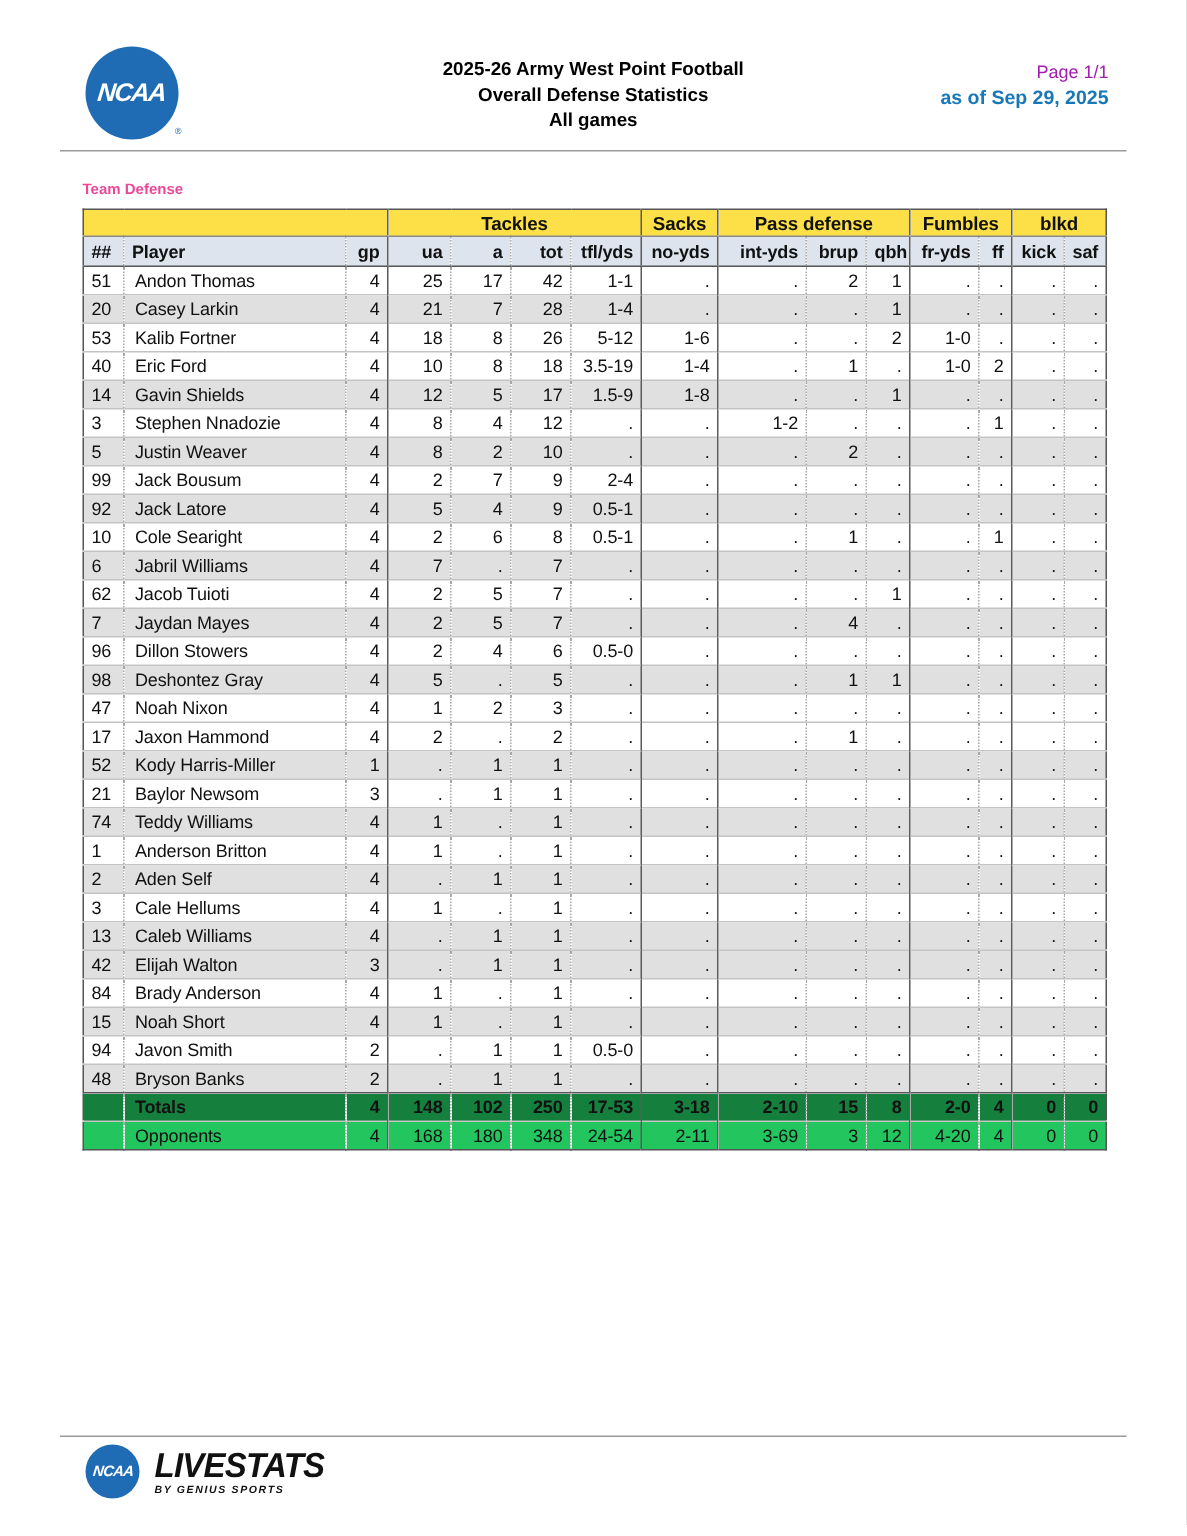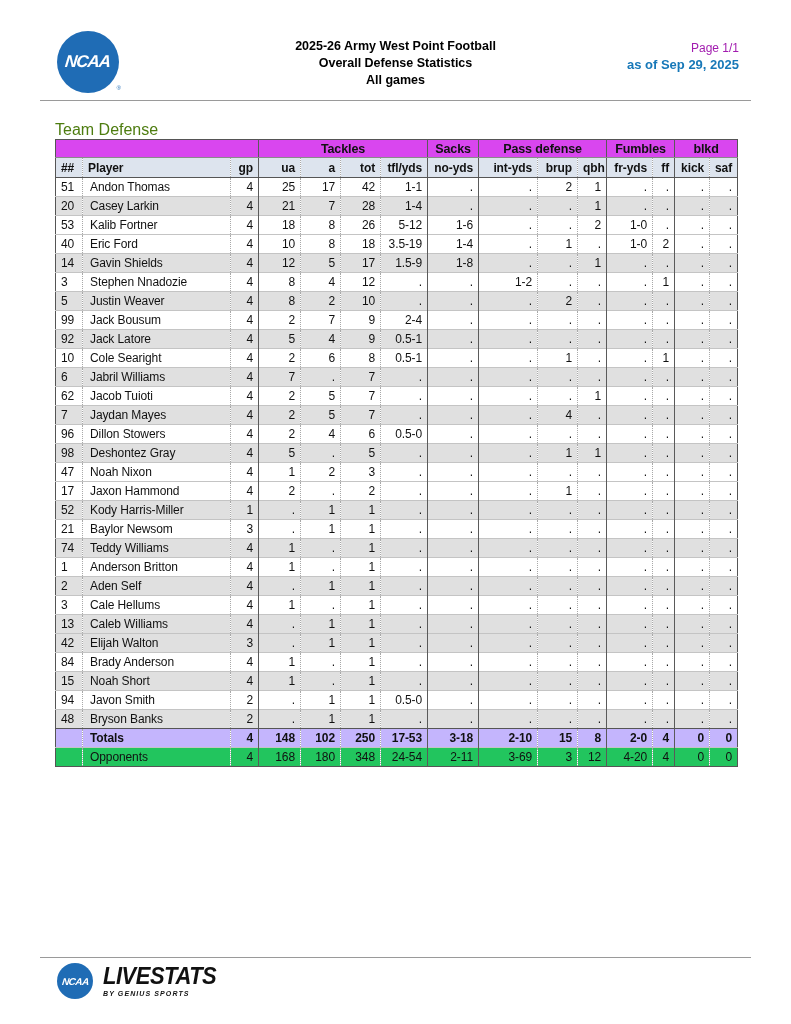--- a/index.html
+++ b/index.html
@@ -22,43 +22,43 @@
   .title-block {
     position:absolute; left:200px; top:38px; width:391px; text-align:center;
     font-weight:bold; font-size:12.5px; line-height:17px; color:#000;
   }
   .page-info { position:absolute; right:52px; top:41px; text-align:right; }
   .page-num { font-size:12px; color:#a21caf; }
   .as-of { font-size:13px; font-weight:bold; color:#1778b8; margin-top:2px; }
   .rule { position:absolute; left:40px; width:711px; height:1px; background:#9a9a9a; }
   .rule-top { top:100px; }
   .rule-bottom { top:957px; }
-  .section-title { position:absolute; left:55px; top:121px; font-size:16px; font-weight:normal; color:#4d7c0f; }
+  .section-title { position:absolute; left:55px; top:121px; font-size:10px; font-weight:bold; color:#ec4899; }
 
   
   table.stats {
     position:absolute; left:55px; top:139px; width:682px;
     border-collapse:collapse; table-layout:fixed;
     font-size:12px; letter-spacing:-0.1px;
     border:1.5px solid #555;
   }
   table.stats th, table.stats td {
     overflow:hidden; white-space:nowrap; padding:0 5px; vertical-align:middle;
     border-left:1px dotted #a8a8a8;
   }
   table.stats th:first-child, table.stats td:first-child { border-left:none; }
   table.stats .gb { border-left:1px solid #5a5a5a !important; }
-  tr.group-row th { height:18px; background:#d946ef; font-size:12.5px; font-weight:bold; text-align:center; border-bottom:1px solid #8a8a8a; }
+  tr.group-row th { height:18px; background:#fde047; font-size:12.5px; font-weight:bold; text-align:center; border-bottom:1px solid #8a8a8a; }
   tr.cols-row th { height:20px; background:#dde4ee; font-weight:bold; text-align:right; border-bottom:1px solid #555; }
   tr.cols-row th.left { text-align:left; }
   tbody td { height:19px; text-align:right; border-top:1px solid #c4c4c4; background:#fff; }
   tbody td.left { text-align:left; }
   tbody td.player { padding-left:7px; }
   tbody tr.alt td { background:#e0e0e0; }
-  tbody tr.totals td { font-weight:bold; border-top:1px solid #555; background:#c4b5fd; }
+  tbody tr.totals td { font-weight:bold; border-top:1px solid #555; background:#15803d; }
   tbody tr.opp td { background:#22c55e; }
 
   
   .footer-brand { position:absolute; left:57px; top:963px; display:flex; align-items:center; }
   .ncaa-logo-small {
     width:36px; height:36px; background:#1f6cb5; border-radius:50%;
     display:flex; align-items:center; justify-content:center; flex:0 0 auto;
   }
   .ncaa-logo-small span { color:#fff; font-weight:bold; font-style:italic; font-size:10px; letter-spacing:-0.5px; transform:skewX(-6deg); }
   .brand-text { margin-left:10px; }

